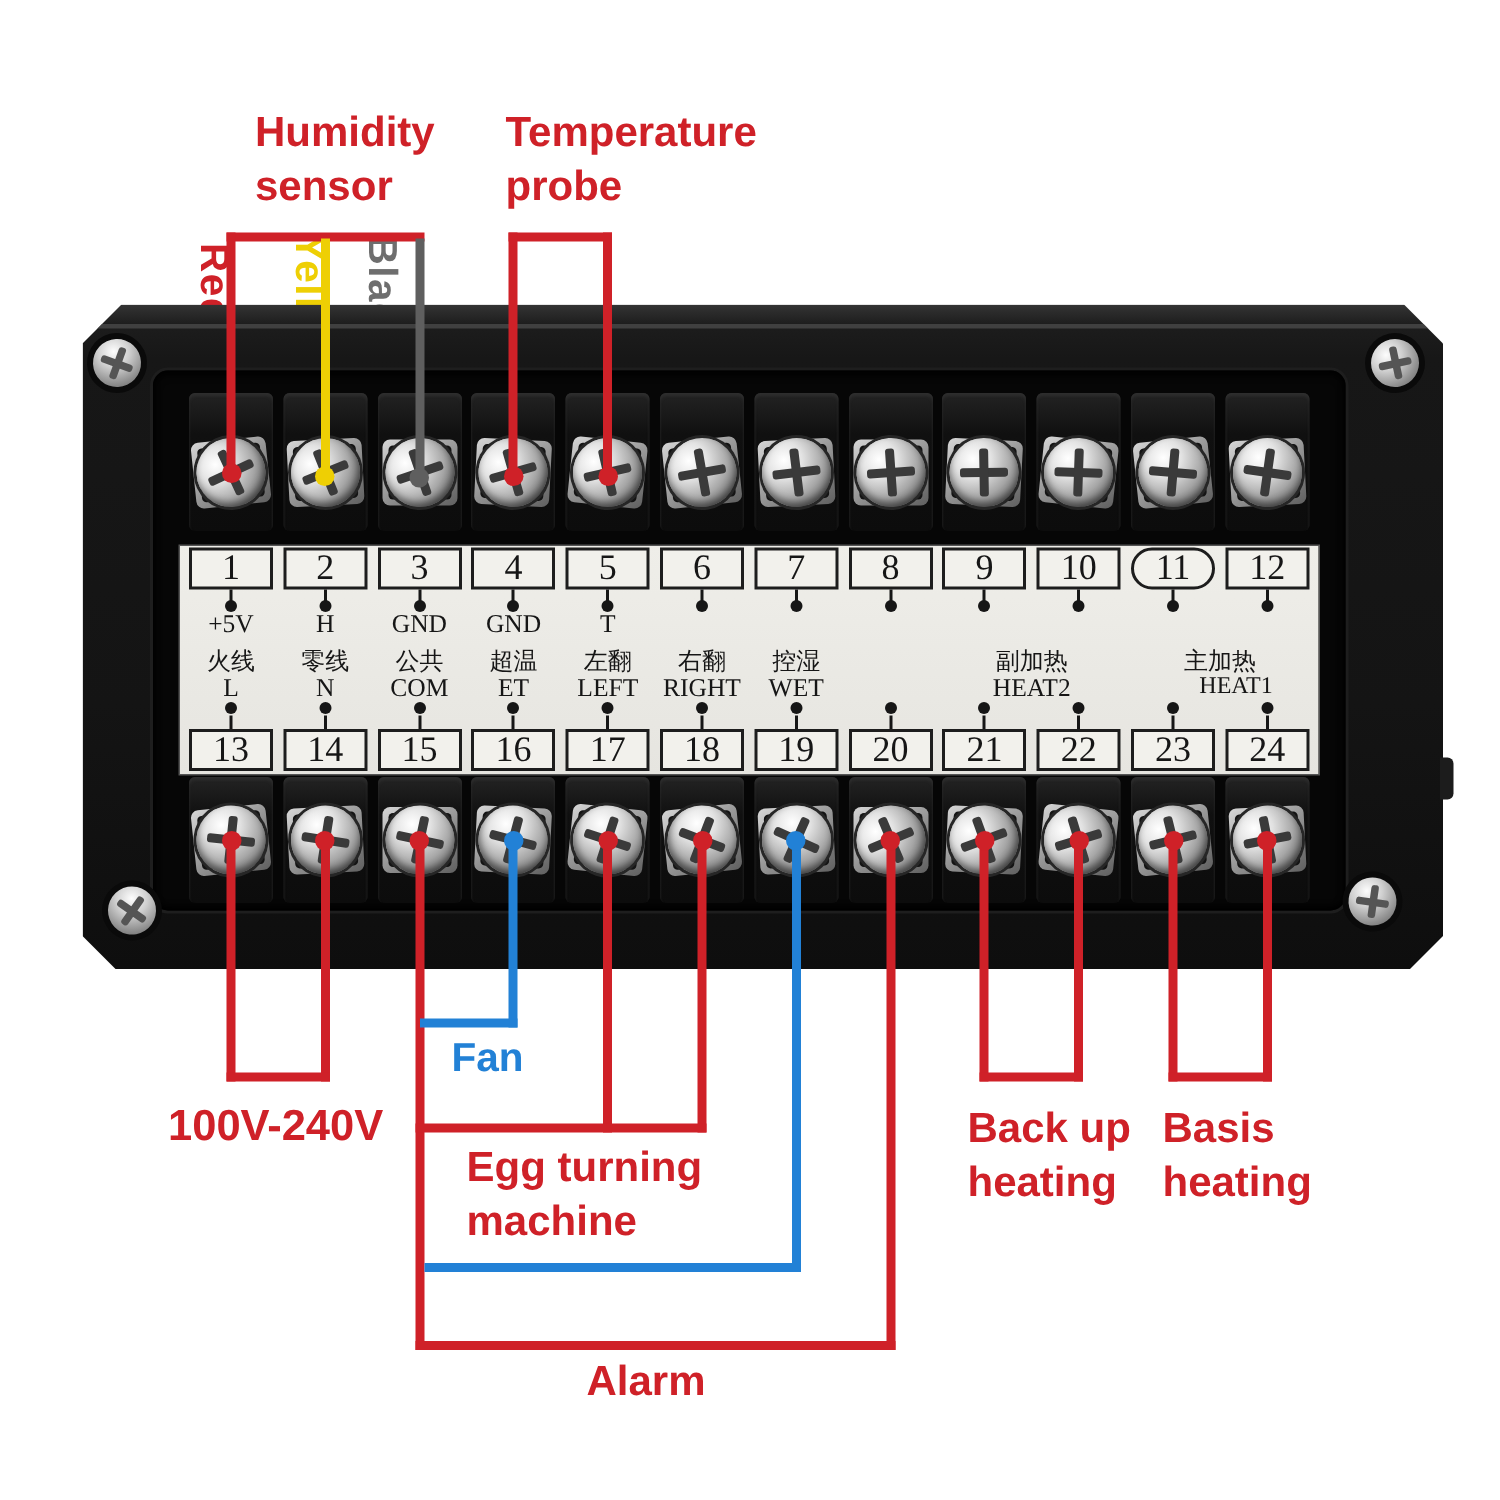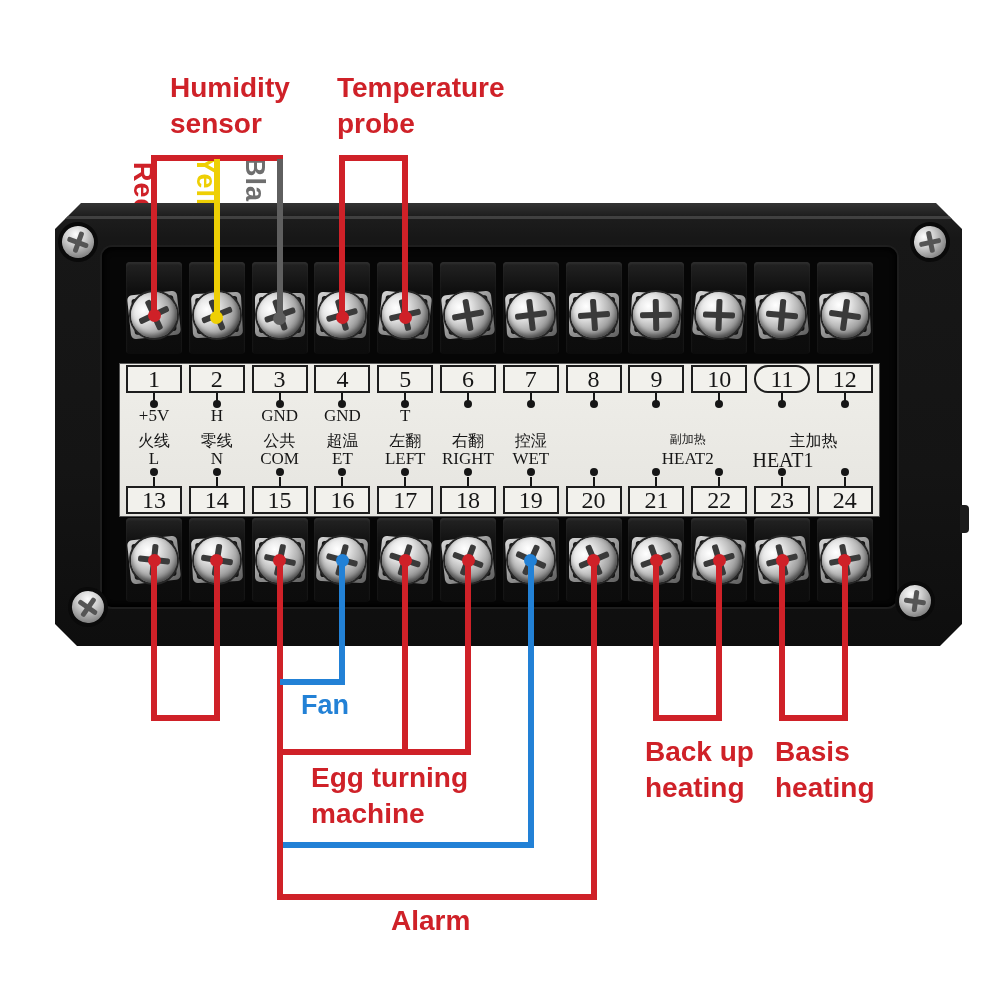--- a/index.html
+++ b/index.html
@@ -321,20 +321,21 @@
       <div class="wdot" style="left: 398.7px; top: 553.5px; background: rgb(207, 33, 40);"></div>
       <div class="wdot" style="left: 461.5px; top: 553.5px; background: rgb(207, 33, 40);"></div>
       <div class="wdot" style="left: 524.3px; top: 553.5px; background: rgb(34, 129, 214);"></div>
       <div class="wdot" style="left: 587.1px; top: 553.5px; background: rgb(207, 33, 40);"></div>
       <div class="wdot" style="left: 649.9px; top: 553.5px; background: rgb(207, 33, 40);"></div>
       <div class="wdot" style="left: 712.7px; top: 553.5px; background: rgb(207, 33, 40);"></div>
       <div class="wdot" style="left: 775.5px; top: 553.5px; background: rgb(207, 33, 40);"></div>
       <div class="wdot" style="left: 838.3px; top: 553.5px; background: rgb(207, 33, 40);"></div>
     </div>
 
+  <div class="ann" style="left:112px;top:733px;color:#cf2128;font-size:29px;">100V-240V</div>
   <div class="ann" style="left:301px;top:687px;color:#2281d6;font-size:27px;">Fan</div>
   <div class="ann" style="left:311px;top:760px;color:#cf2128;">Egg turning
 machine</div>
   <div class="ann" style="left:391px;top:903px;color:#cf2128;">Alarm</div>
   <div class="ann" style="left:645px;top:734px;color:#cf2128;">Back up
 heating</div>
   <div class="ann" style="left:775px;top:734px;color:#cf2128;">Basis
 heating</div>
 <div class="numcell" style="left: 126px; top: 365px;">1</div>
     <div class="pinline" style="left: 153px; top: 393px; height: 8px;"></div>
@@ -420,17 +421,17 @@
     <div class="pinline" style="left: 655.4px; top: 477px; height: 9px;"></div>
     <div class="numcell" style="left: 691.2px; top: 486px;">22</div>
     <div class="dot" style="left: 715.2px; top: 468px;"></div>
     <div class="pinline" style="left: 718.2px; top: 477px; height: 9px;"></div>
     <div class="numcell" style="left: 754px; top: 486px;">23</div>
     <div class="dot" style="left: 778px; top: 468px;"></div>
     <div class="pinline" style="left: 781px; top: 477px; height: 9px;"></div>
     <div class="numcell" style="left: 816.8px; top: 486px;">24</div>
     <div class="dot" style="left: 840.8px; top: 468px;"></div>
     <div class="pinline" style="left: 843.8px; top: 477px; height: 9px;"></div>
-    <div class="pinlabel" style="left: 642.8px; top: 431px; width: 90px; font-size: 12px;">副加热</div>
+    <div class="pinlabel" style="left: 642.8px; top: 431px; width: 90px; font-size: 16px;">副加热</div>
     <div class="pinlabel" style="left: 642.8px; top: 449px; width: 90px; font-size: 17px;">HEAT2</div>
     <div class="pinlabel" style="left: 768.4px; top: 431px; width: 90px; font-size: 16px;">主加热</div>
-    <div class="pinlabel" style="left: 738px; top: 449px; width: 90px; font-size: 20px;">HEAT1</div>
+    <div class="pinlabel" style="left: 779px; top: 449px; width: 90px; font-size: 16px;">HEAT1</div>
   </div>
 
 </body></html>

